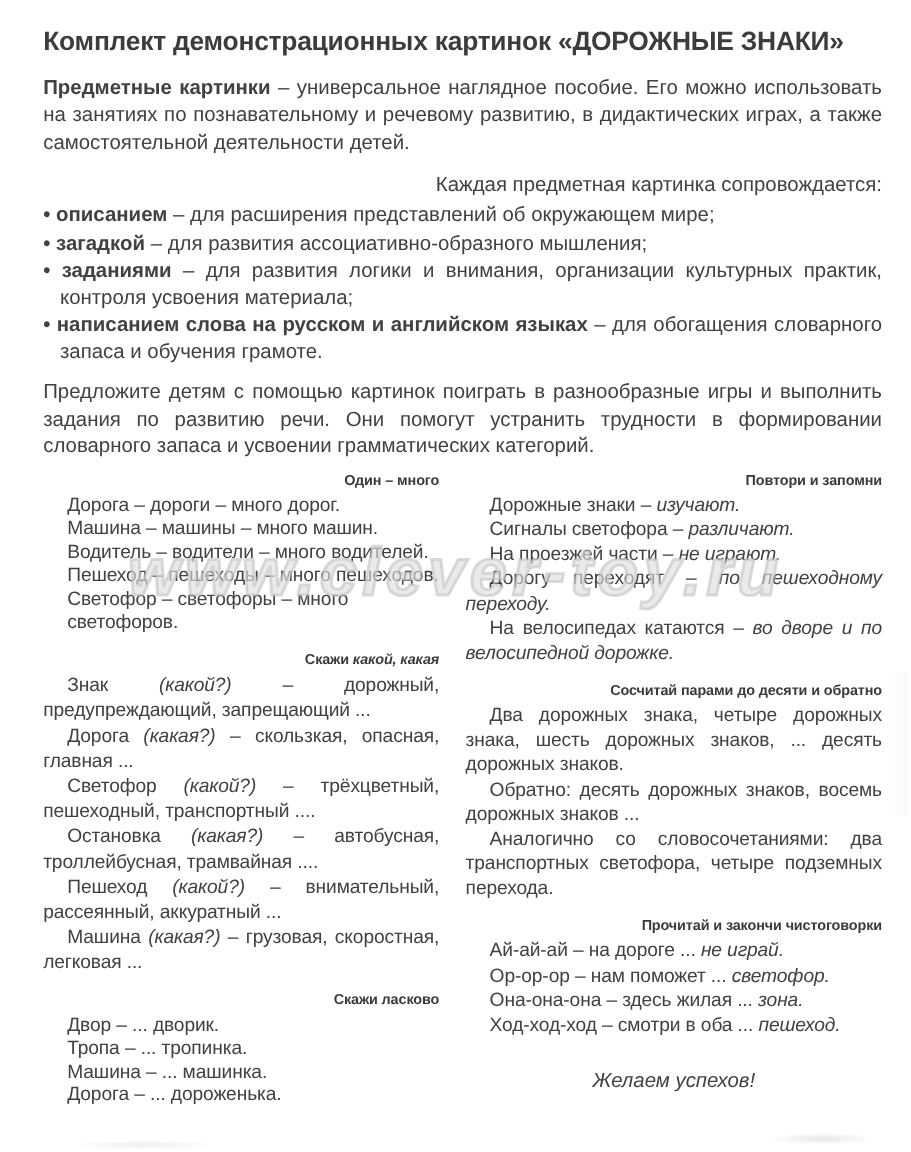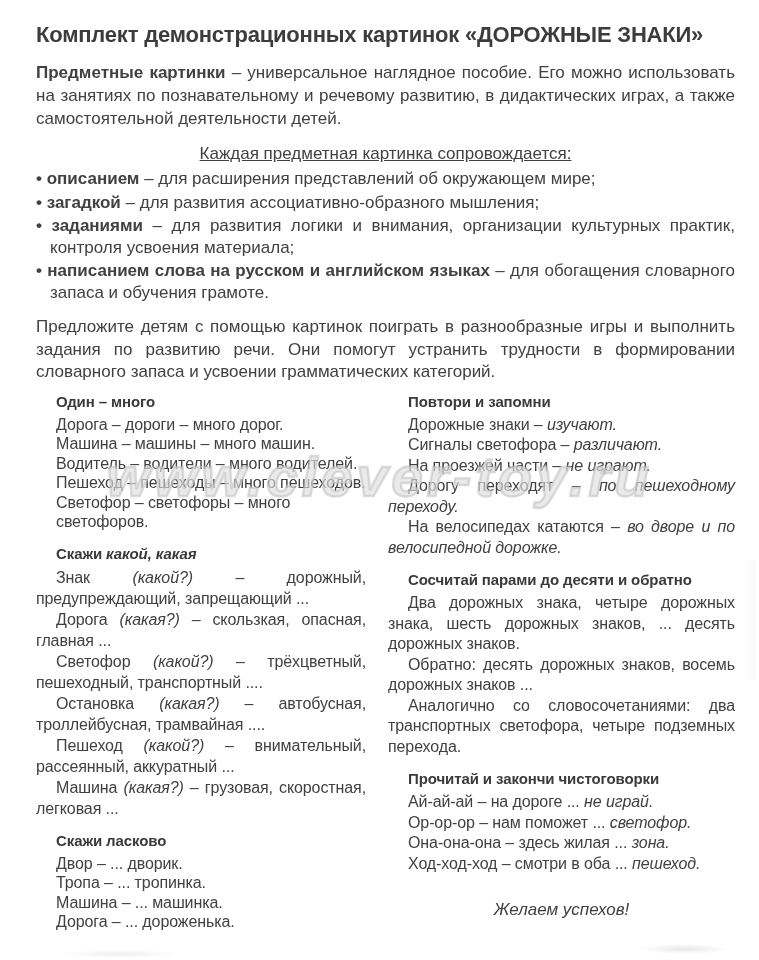--- a/index.html
+++ b/index.html
@@ -10,40 +10,40 @@
     color:#414141;
     -webkit-font-smoothing:antialiased;
   }
   .page{position:absolute;inset:0;padding:22px 24px 0 36px;box-sizing:border-box;}
 
   .title{
     font-size:22px;font-weight:bold;color:#3c3c3c;
     margin:0 0 13px 0;letter-spacing:-0.2px;white-space:nowrap;
   }
   .body-par{font-size:17px;line-height:23px;text-align:justify;margin:0;color:#414141;}
-  .lead{margin-top:12px;text-align:center;text-decoration:underline;}
+  .lead{margin-top:12px;text-align:right;}
   .bold{font-weight:bold;}
   .it{font-style:italic;}
 
   ul.bullets{list-style:none;margin:3px 0 0 0;padding:0;}
   ul.bullets li{
     font-size:17px;line-height:21.5px;text-align:justify;
     padding-left:14px;text-indent:-14px;margin-top:2px;color:#414141;
   }
   ul.bullets .blt{font-weight:bold;}
 
   .suggest{margin-top:13px;line-height:22.5px;}
 
   .columns{display:flex;gap:22px;margin-top:6px;}
   .col-left{width:330px;flex:none;}
   .col-right{flex:1;min-width:0;}
 
   .col h2{
-    font-size:15px;font-weight:bold;color:#3a3a3a;
-    margin:13px 0 5px 0;padding-left:20px;letter-spacing:-0.1px;
+    font-size:12px;font-weight:bold;color:#3a3a3a;
+    margin:13px 0 5px 0;padding-left:20px;letter-spacing:-0.1px;text-align:right;
   }
   .col h2.first{margin-top:3px;}
 
   .line{font-size:16px;line-height:19.5px;padding-left:20px;letter-spacing:-0.1px;}
   .col-right .line{line-height:20.5px;}
   p.qa{
     font-size:16px;line-height:21px;text-align:justify;
     text-indent:20px;margin:0;letter-spacing:-0.1px;
   }
   .col-right p.qa{line-height:20.5px;}

